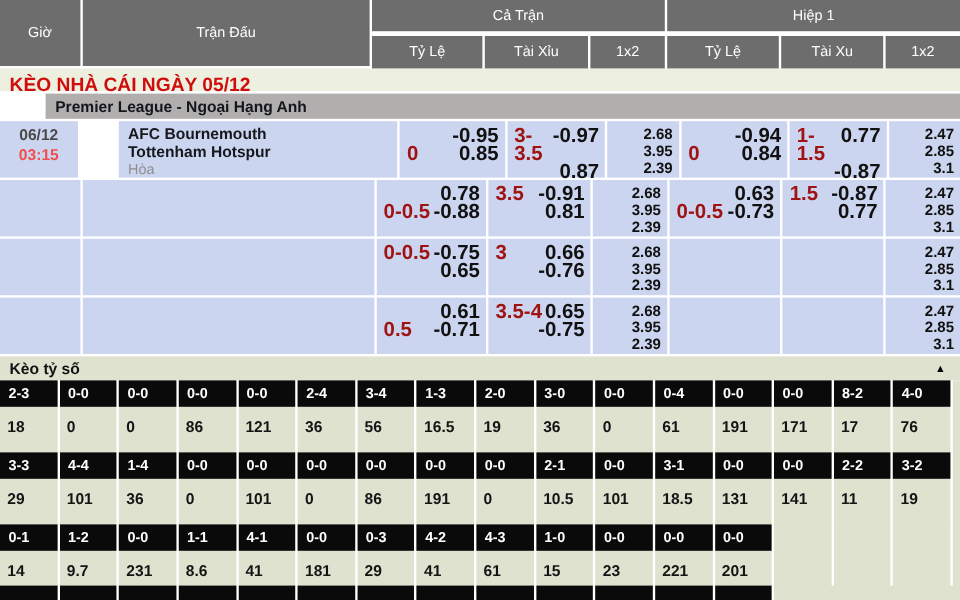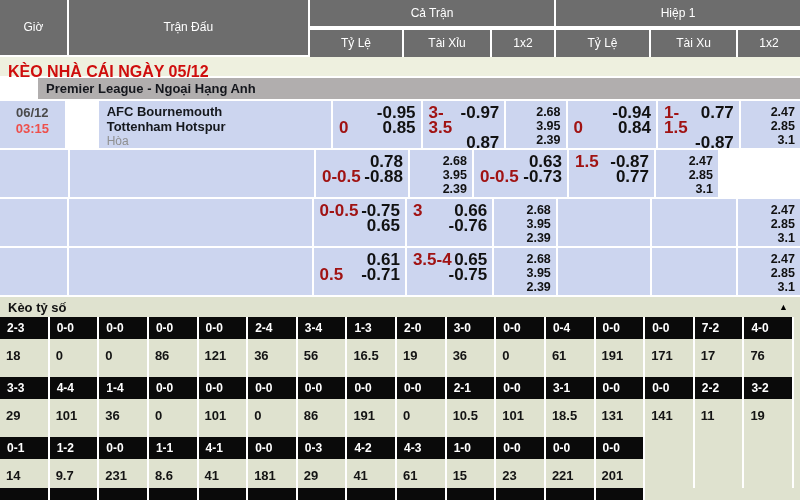--- a/index.html
+++ b/index.html
@@ -154,20 +154,30 @@
     <div class="ocell w-hdp odds">
       <div class="oline">
           <span class="hlab"></span>
           <span class="oval">0.78</span>
         </div>
       <div class="oline">
           <span class="hlab">0-0.5</span>
           <span class="oval">-0.88</span>
         </div>
     </div>
+    <div class="ocell w-ou odds">
+      <div class="oline">
+          <span class="hlab">3.5</span>
+          <span class="oval">-0.91</span>
+        </div>
+      <div class="oline">
+          <span class="hlab"></span>
+          <span class="oval">0.81</span>
+        </div>
+    </div>
     <div class="ocell w-x2 x2cell">
       <div>2.68</div>
       <div>3.95</div>
       <div>2.39</div>
     </div>
     <div class="ocell w-hdp2 odds">
       <div class="oline">
           <span class="hlab"></span>
           <span class="oval">0.63</span>
         </div>
@@ -340,21 +350,21 @@
         <div class="score-box">0-0</div>
         <div class="score-val">191</div>
       </div>
 
       <div class="score-col">
         <div class="score-box">0-0</div>
         <div class="score-val">171</div>
       </div>
 
       <div class="score-col">
-        <div class="score-box">7-2</div>
+        <div class="score-box">8-2</div>
         <div class="score-val">17</div>
       </div>
 
       <div class="score-col">
         <div class="score-box">4-0</div>
         <div class="score-val">76</div>
       </div>
     </div>
   <div class="score-row">
 

